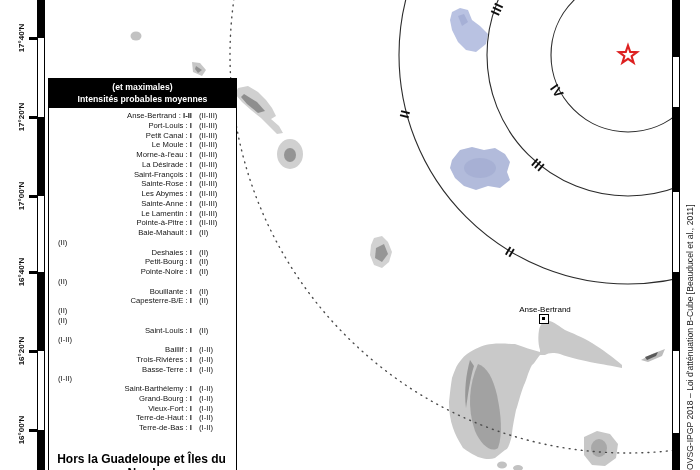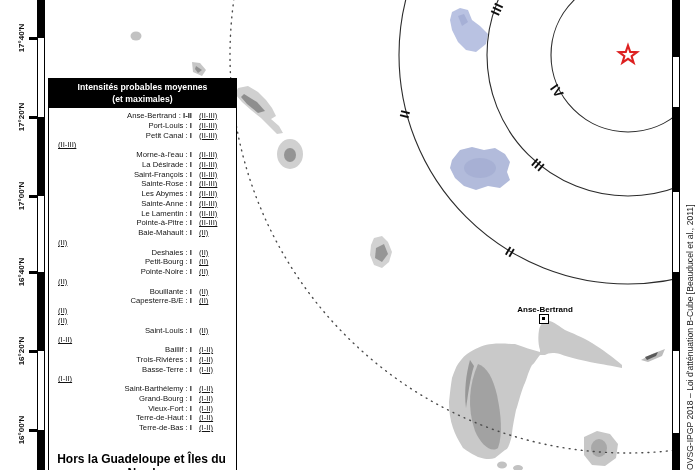--- a/index.html
+++ b/index.html
@@ -21,37 +21,37 @@
   .map-border .seg{position:absolute;left:0;right:0;background:#000;}
 
   .lat-tick{position:absolute;left:29px;width:8px;height:3px;background:#000;z-index:4;}
   .lat-label{position:absolute;left:21px;font-size:8px;font-weight:bold;color:#111;
     transform:translate(-50%,-50%) rotate(-90deg);white-space:nowrap;z-index:4;}
 
   .int-label{position:absolute;font-weight:bold;font-size:13px;color:#0d0d0d;
     letter-spacing:0.5px;z-index:3;}
 
   .place-label{position:absolute;left:545px;top:309px;transform:translate(-50%,-50%);
-    font-size:8px;font-weight:bold;color:#000;z-index:3;white-space:nowrap;}
+    font-size:8px;font-weight:normal;color:#000;z-index:3;white-space:nowrap;}
   .place-marker{position:absolute;left:539px;top:314px;width:8px;height:8px;background:#fff;
     border:1.6px solid #000;z-index:3;}
   .place-marker::after{content:"";position:absolute;left:2.4px;top:2.4px;width:3px;height:3px;background:#000;}
 
   .attribution{position:absolute;left:685px;top:470px;width:332px;
     transform:rotate(-90deg);transform-origin:top left;
     font-size:8.6px;color:#1a1a1a;white-space:nowrap;z-index:4;}
 
   .legend-panel{position:absolute;left:48px;top:78px;width:189px;height:400px;
     background:#fff;border:1.6px solid #000;z-index:5;box-sizing:border-box;}
   .legend-header{background:#000;color:#fff;text-align:center;font-weight:bold;
     font-size:8.7px;line-height:11.5px;padding:3px 0 3px;}
   .legend-body{padding:3px 4px 0 2px;}
   .lrow{display:flex;font-size:7.7px;line-height:9.75px;color:#151515;}
   .lrow .ln{flex:0 0 141px;text-align:right;white-space:nowrap;}
-  .lrow .lm{margin-left:7px;white-space:nowrap;text-decoration:underline;}
+  .lrow .lm{margin-left:7px;white-space:nowrap;}
   .section-title{font-weight:bold;font-size:12px;text-align:center;margin:19px 0 3px;color:#000;}
 </style>
 </head>
 <body>
 
 <div class="stage">
 
   <svg class="map-svg" width="700" height="470" viewBox="0 0 700 470">
 
     <g>
@@ -141,38 +141,39 @@
       <div class="lat-label" style="top: 351px;">16°20'N</div>
       <div class="lat-tick" style="top: 349.5px;"></div>
       <div class="lat-label" style="top: 430px;">16°00'N</div>
       <div class="lat-tick" style="top: 428.5px;"></div>
     </div>
 
   <div class="attribution">OVSG-IPGP 2018 – Loi d'atténuation B-Cube [Beauducel et al., 2011]</div>
 
   <div class="legend-panel">
     <div class="legend-header">
+      <div>(et maximales)</div>
       <div>Intensités probables moyennes</div>
-      <div>(et maximales)</div>
     </div>
     <div class="legend-body">
       <div>
           <div class="lrow">
             <span class="ln">Anse-Bertrand : <b>I-II</b></span>
             <span class="lm">(II-III)</span>
           </div>
           <div class="lrow">
             <span class="ln">Port-Louis : <b>I</b></span>
             <span class="lm">(II-III)</span>
           </div>
           <div class="lrow">
             <span class="ln">Petit Canal : <b>I</b></span>
             <span class="lm">(II-III)</span>
           </div>
           <div class="lrow">
+            <span class="ln">Le Moule : <b>I</b></span>
             <span class="lm">(II-III)</span>
           </div>
           <div class="lrow">
             <span class="ln">Morne-à-l'eau : <b>I</b></span>
             <span class="lm">(II-III)</span>
           </div>
           <div class="lrow">
             <span class="ln">La Désirade : <b>I</b></span>
             <span class="lm">(II-III)</span>
           </div>

